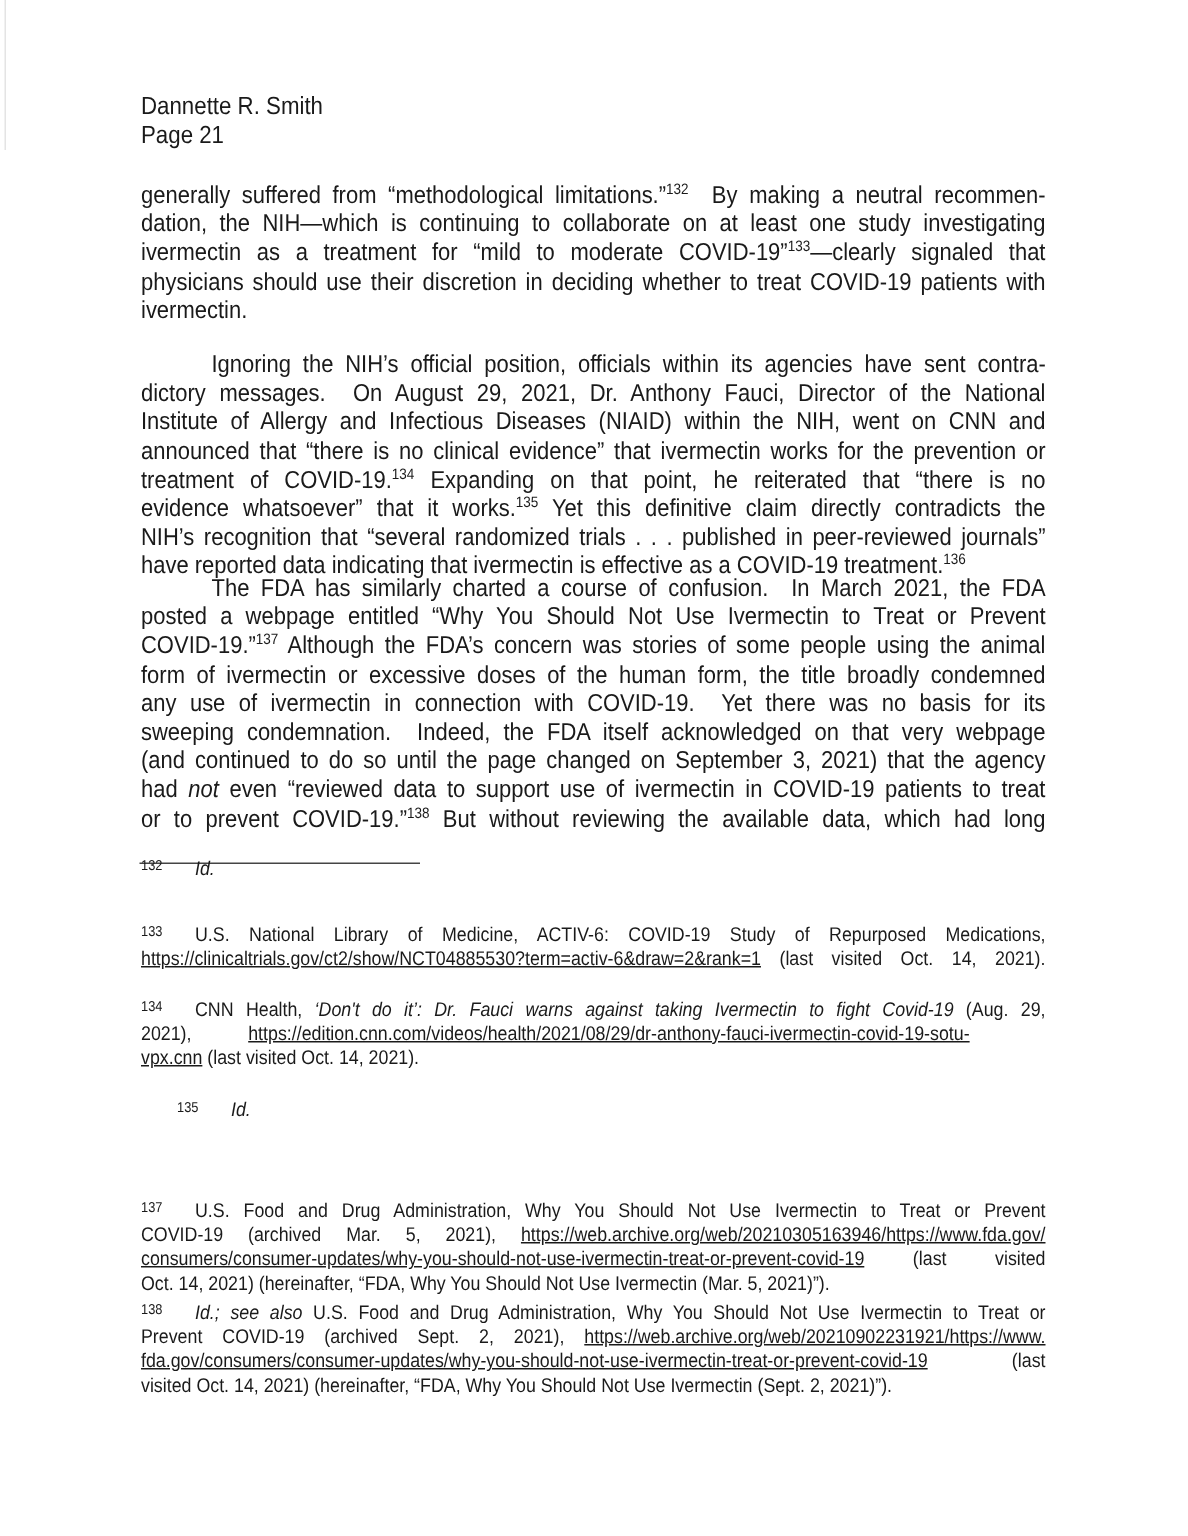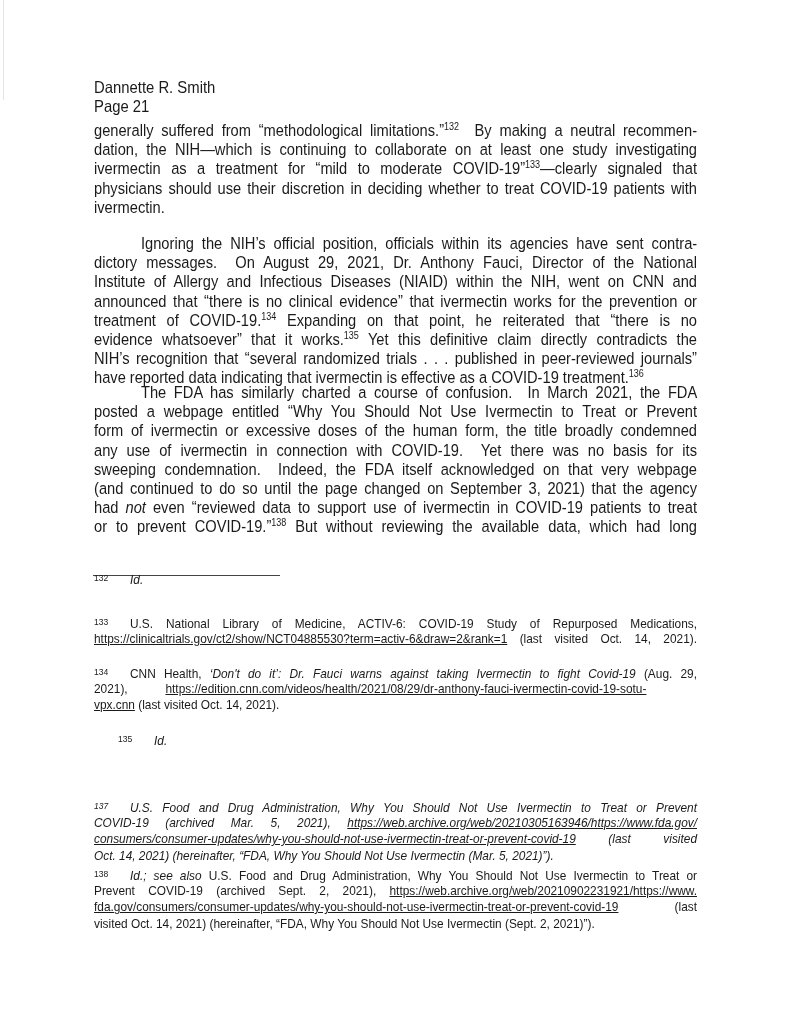--- a/index.html
+++ b/index.html
@@ -1,20 +1,20 @@
 <!DOCTYPE html>
 <html><head>
 <meta charset="utf-8">
 <style>
   html, body { margin: 0; padding: 0; background: #ffffff; }
   body { width: 792px; height: 1024px; position: relative; overflow: hidden; }
   .page { position: absolute; left: 0; top: 0; width: 792px; height: 1024px; background: #fff; }
   .edge-mark { position: absolute; left: 3px; top: 0; width: 1px; height: 100px; background: #e4e4e4; }
   .txt { font-family: "Liberation Sans", sans-serif; color: #1a1a1a; }
-  .header { position: absolute; left: 94px; top: 62px; font-size: 16.5px; line-height: 19px; margin-top: 16px; }
+  .header { position: absolute; left: 94px; top: 62px; font-size: 16.5px; line-height: 19px; }
   .header div { transform: scaleX(0.9); transform-origin: left; white-space: nowrap; }
   .body { position: absolute; left: 94px; width: 603px; }
   .line {
     display: block; height: 19.2px; line-height: 19.2px; font-size: 16.3px;
     white-space: nowrap; overflow: visible;
   }
   .just { text-align: justify; text-align-last: justify; }
   sup { font-size: 10px; vertical-align: 6px; line-height: 0; }
   .fn { position: absolute; left: 94px; width: 603px; font-size: 13px; }
   .fn .line { height: 16.5px; line-height: 16.5px; font-size: 13.2px; }
@@ -81,20 +81,23 @@
   </div>
 
   <div class="body txt" style="top:383px;">
     <div class="line" style="padding-left:47px;">
         <span class="cond just" style="width:618px;white-space:pre">The FDA has similarly charted a course of confusion.  In March 2021, the FDA</span>
       </div>
     <div class="line">
         <span class="cond just">posted a webpage entitled “Why You Should Not Use Ivermectin to Treat or Prevent</span>
       </div>
     <div class="line">
+        <span class="cond just"><span>COVID-19.”</span><sup>137</sup><span>  Although the FDA’s concern was stories of some people using the animal</span></span>
+      </div>
+    <div class="line">
         <span class="cond just">form of ivermectin or excessive doses of the human form, the title broadly condemned</span>
       </div>
     <div class="line">
         <span class="cond just" style="white-space:pre">any use of ivermectin in connection with COVID-19.  Yet there was no basis for its</span>
       </div>
     <div class="line">
         <span class="cond just" style="white-space:pre">sweeping condemnation.  Indeed, the FDA itself acknowledged on that very webpage</span>
       </div>
     <div class="line">
         <span class="cond just">(and continued to do so until the page changed on September 3, 2021) that the agency</span>
@@ -136,21 +139,21 @@
       </div>
   </div>
 
   <div class="fn txt" style="top:731px;margin-left:24px;">
     <div class="line">
         <span class="cond"><span class="fnnum">135</span><i>Id.</i></span>
       </div>
   </div>
 
 
-  <div class="fn txt" style="top:798px;font-style:italic;">
+  <div class="fn txt" style="top:798px;">
     <div class="line">
         <span class="cond just"><span class="fnnum">137</span><span>U.S. Food and Drug Administration, Why You Should Not Use Ivermectin to Treat or Prevent</span></span>
       </div>
     <div class="line">
         <span class="cond just"><span>COVID-19 (archived Mar. 5, 2021), </span><a>https://web.archive.org/web/20210305163946/https://www.fda.gov/</a></span>
       </div>
     <div class="line">
         <span class="cond just"><a>consumers/consumer-updates/why-you-should-not-use-ivermectin-treat-or-prevent-covid-19</a><span style="white-space:pre">  (last  visited</span></span>
       </div>
     <div class="line">

